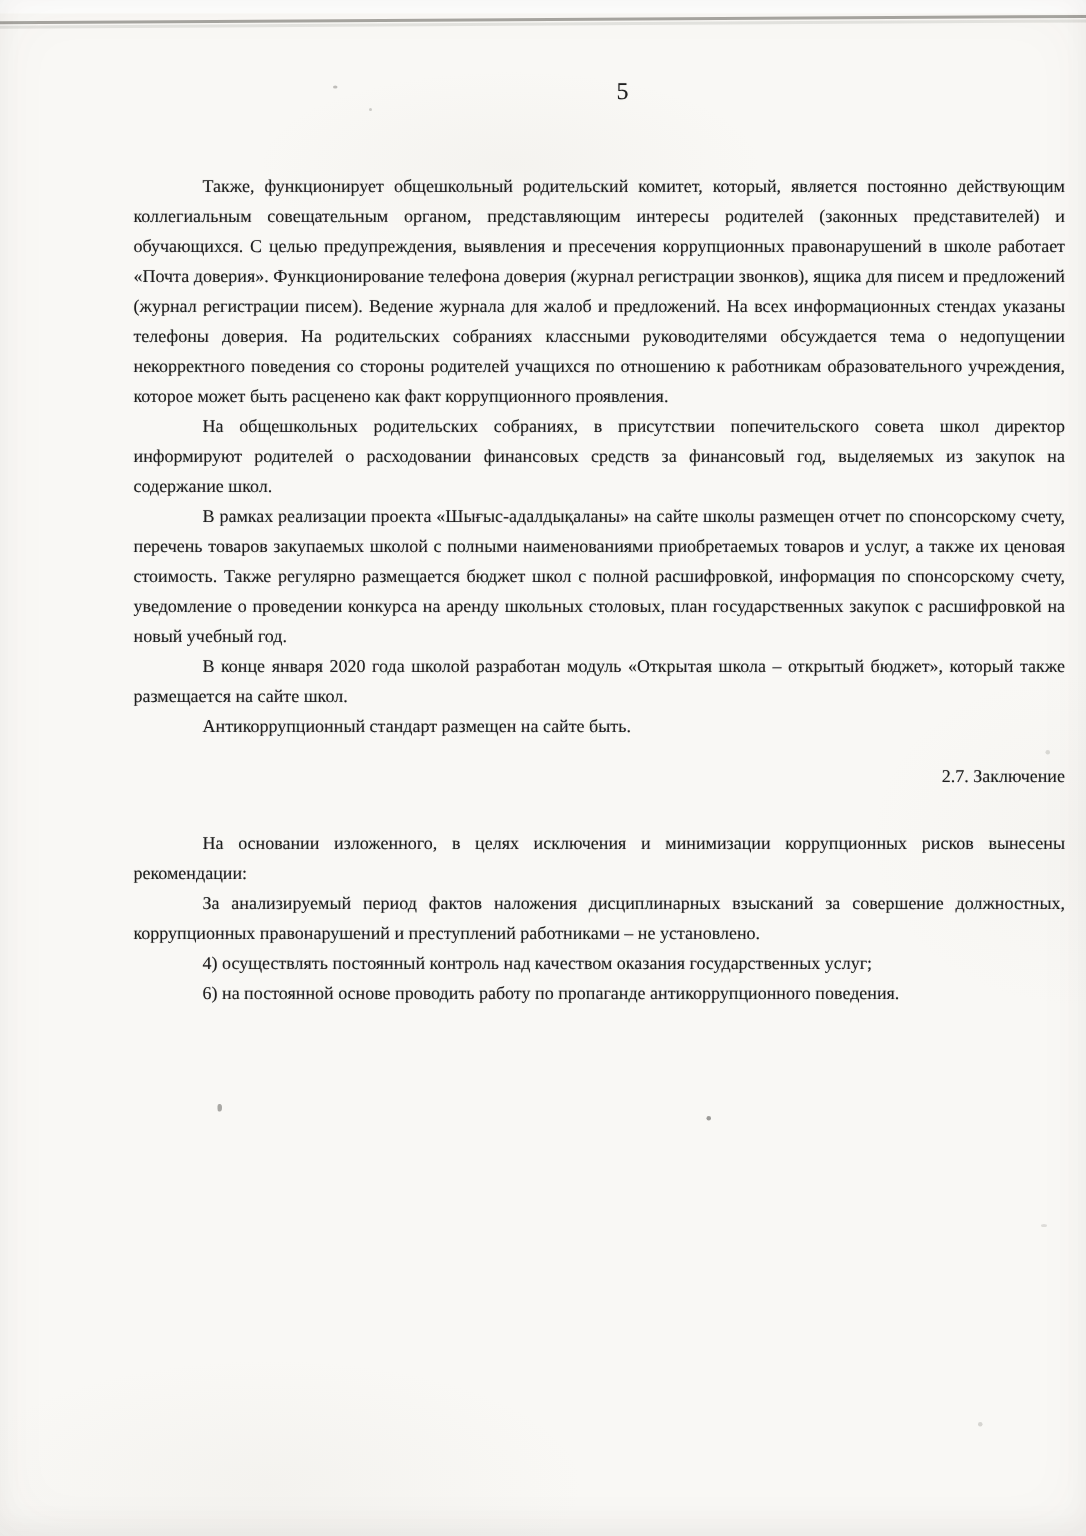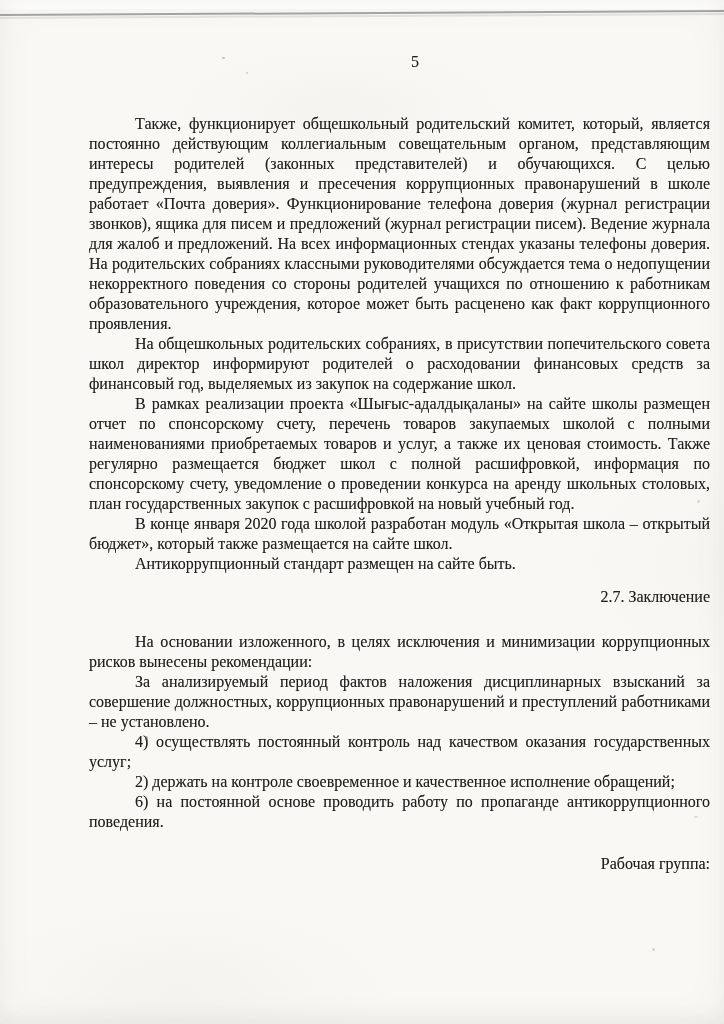--- a/index.html
+++ b/index.html
@@ -49,21 +49,21 @@
     text-align: center;
     font-size: 16px;
     line-height: 20px;
     text-shadow: 0 0 0.6px rgba(40,40,40,0.45);
   }
 
   .content {
     position: absolute;
     top: 114px; left: 89px;
     width: 621px;
-    font-size: 16px;
+    font-size: 12px;
     line-height: 20px;
     text-align: justify;
     text-shadow: 0 0 0.6px rgba(40,40,40,0.45);
   }
   .para {
     margin: 0;
     text-indent: 46px;
   }
   .heading {
     margin: 0;
@@ -101,23 +101,21 @@
   <div class="content">
     <p class="para">Также, функционирует общешкольный родительский комитет, который, является постоянно действующим коллегиальным совещательным органом, представляющим интересы родителей (законных представителей) и обучающихся. С целью предупреждения, выявления и пресечения коррупционных правонарушений в школе работает «Почта доверия». Функционирование телефона доверия (журнал регистрации звонков), ящика для писем и предложений (журнал регистрации писем). Ведение журнала для жалоб и предложений. На всех информационных стендах указаны телефоны доверия. На родительских собраниях классными руководителями обсуждается тема о недопущении некорректного поведения со стороны родителей учащихся по отношению к работникам образовательного учреждения, которое может быть расценено как факт коррупционного проявления.</p>
     <p class="para">На общешкольных родительских собраниях, в присутствии попечительского совета школ директор информируют родителей о расходовании финансовых средств за финансовый год, выделяемых из закупок на содержание школ.</p>
     <p class="para">В рамках реализации проекта «Шығыс-адалдықаланы» на сайте школы размещен отчет по спонсорскому счету, перечень товаров закупаемых школой с полными наименованиями приобретаемых товаров и услуг, а также их ценовая стоимость. Также регулярно размещается бюджет школ с полной расшифровкой, информация по спонсорскому счету, уведомление о проведении конкурса на аренду школьных столовых, план государственных закупок с расшифровкой на новый учебный год.</p>
     <p class="para">В конце января 2020 года школой разработан модуль «Открытая школа – открытый бюджет», который также размещается на сайте школ.</p>
     <p class="para">Антикоррупционный стандарт размещен на сайте быть.</p>
     <p class="heading gap-heading">2.7. Заключение</p>
     <p class="para gap-para">На основании изложенного, в целях исключения и минимизации коррупционных рисков вынесены рекомендации:</p>
     <p class="para">За анализируемый период фактов наложения дисциплинарных взысканий за совершение должностных, коррупционных правонарушений и преступлений работниками – не установлено.</p>
     <p class="para">4) осуществлять постоянный контроль над качеством оказания государственных услуг;</p>
-    <p class="para">2) держать на контроле своевременное и качественное исполнение обращений;</p>
     <p class="para">6) на постоянной основе проводить работу по пропаганде антикоррупционного поведения.</p>
-    <p class="heading gap-footer">Рабочая группа:</p>
   </div>
 
   <div class="speck s1"></div>
   <div class="speck s2"></div>
   <div class="speck s3"></div>
   <div class="speck s4"></div>
   <div class="speck s5"></div>
   <div class="speck s6"></div>
   <div class="speck s7"></div>
 

